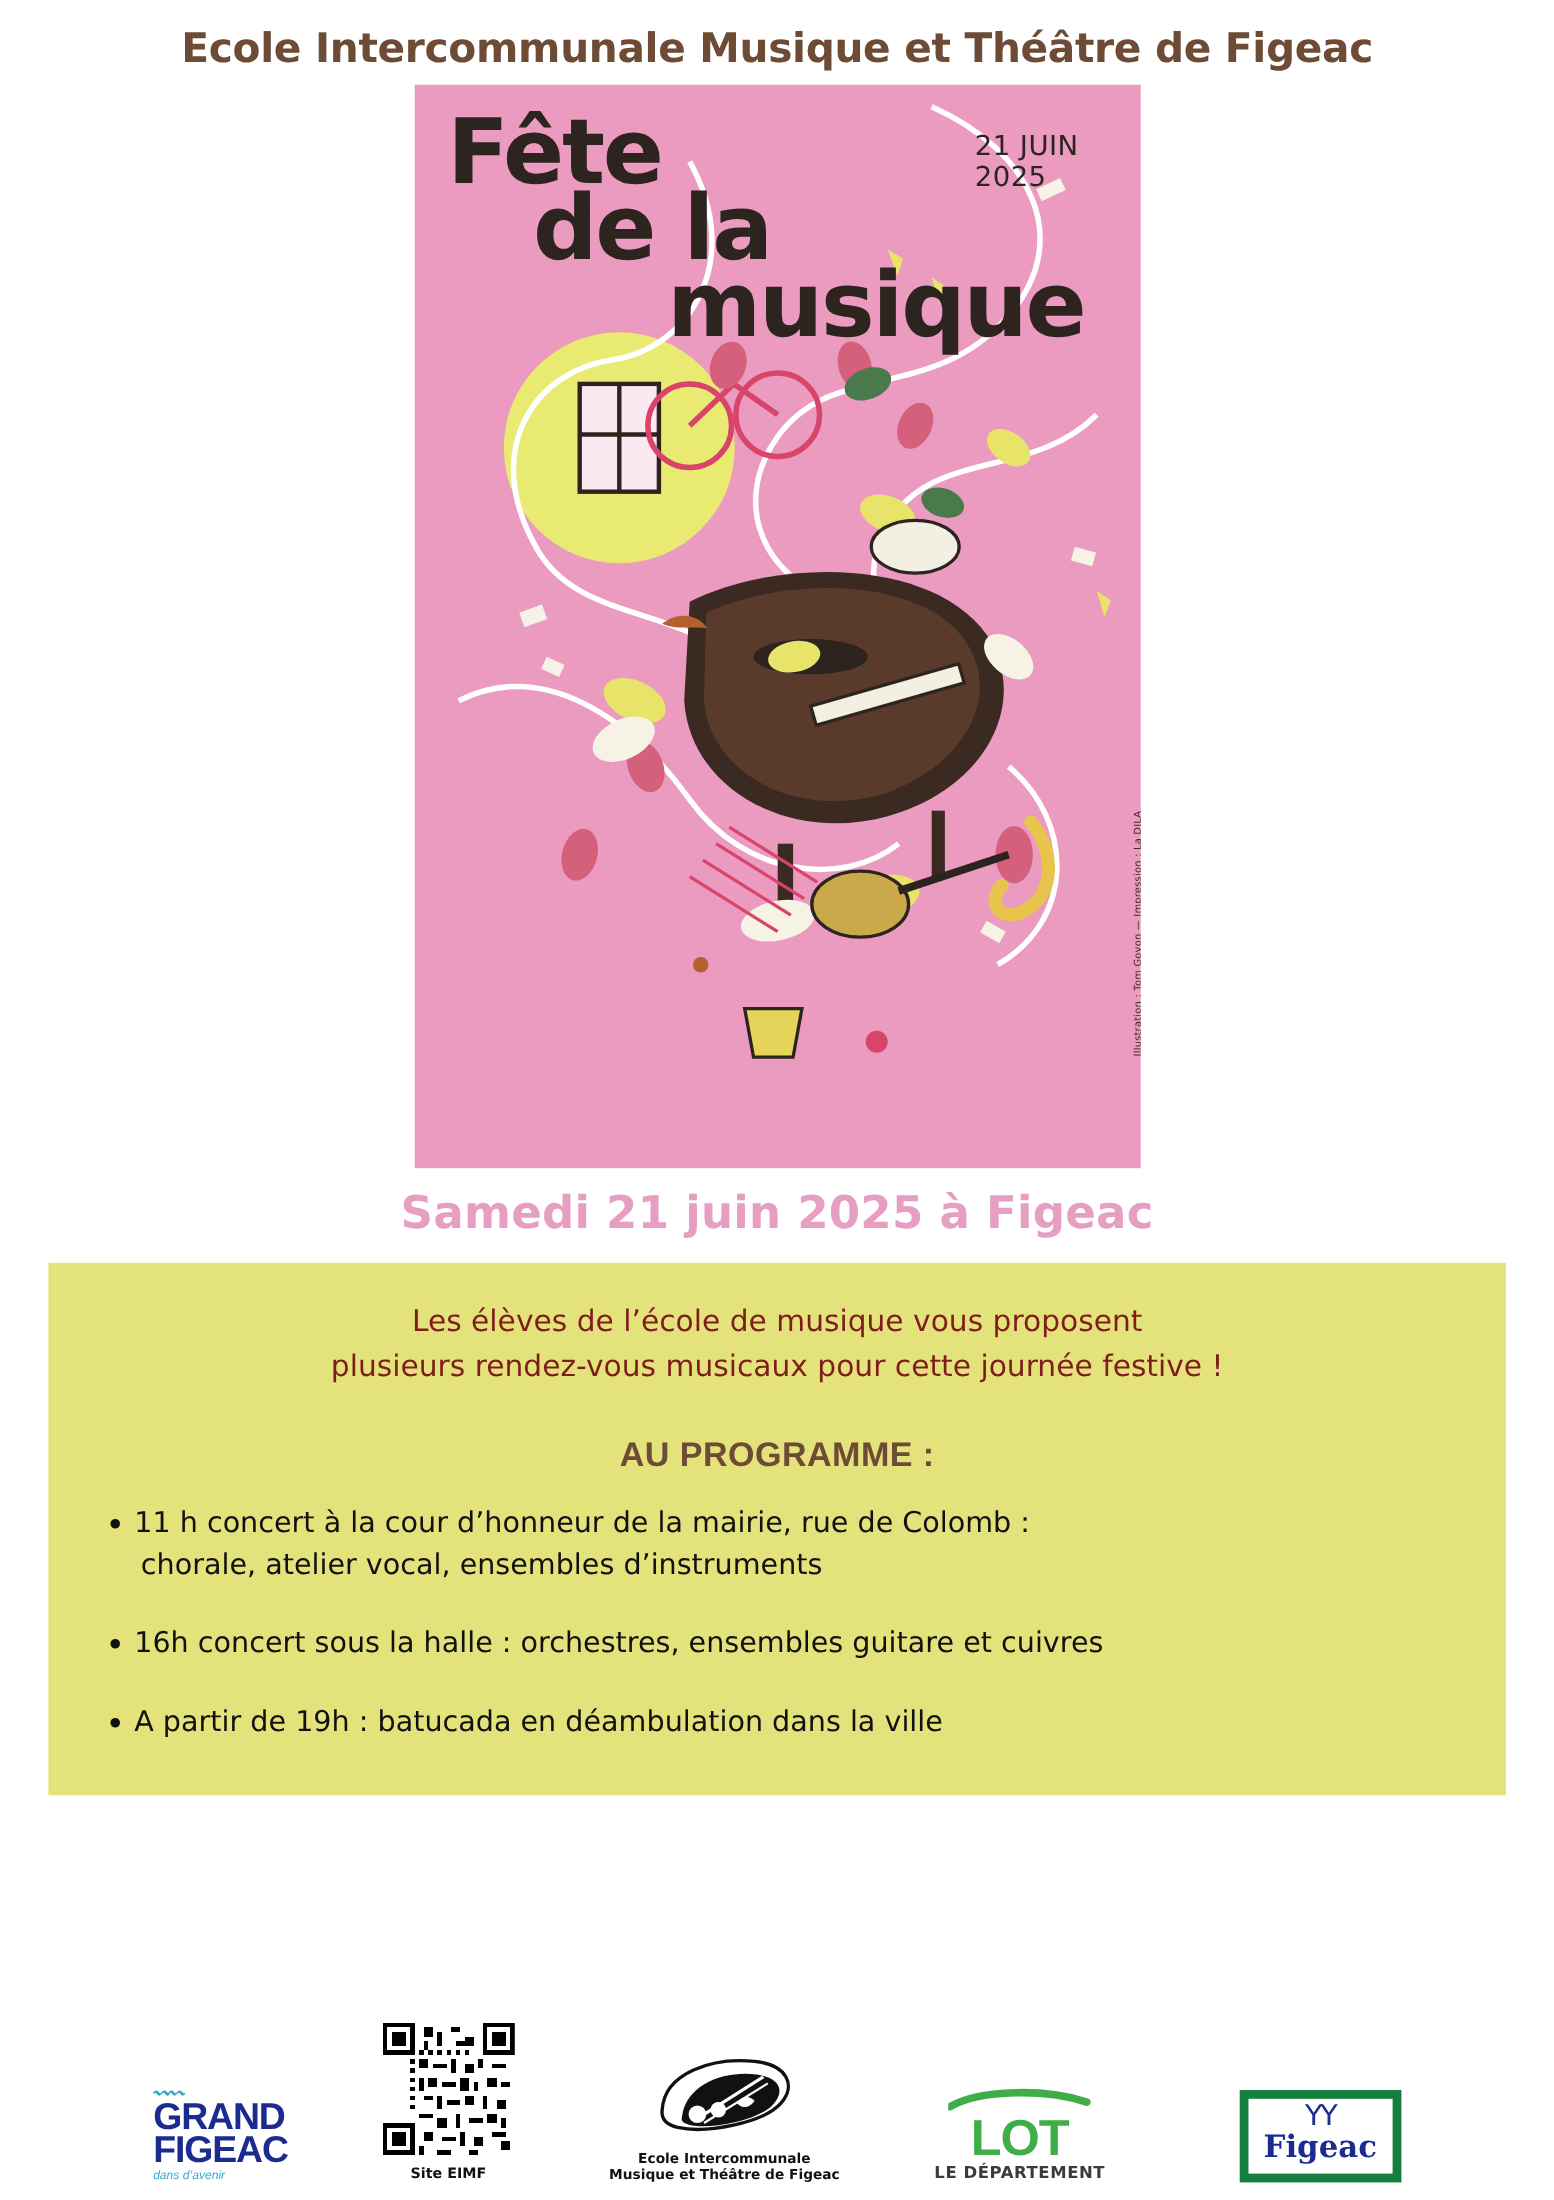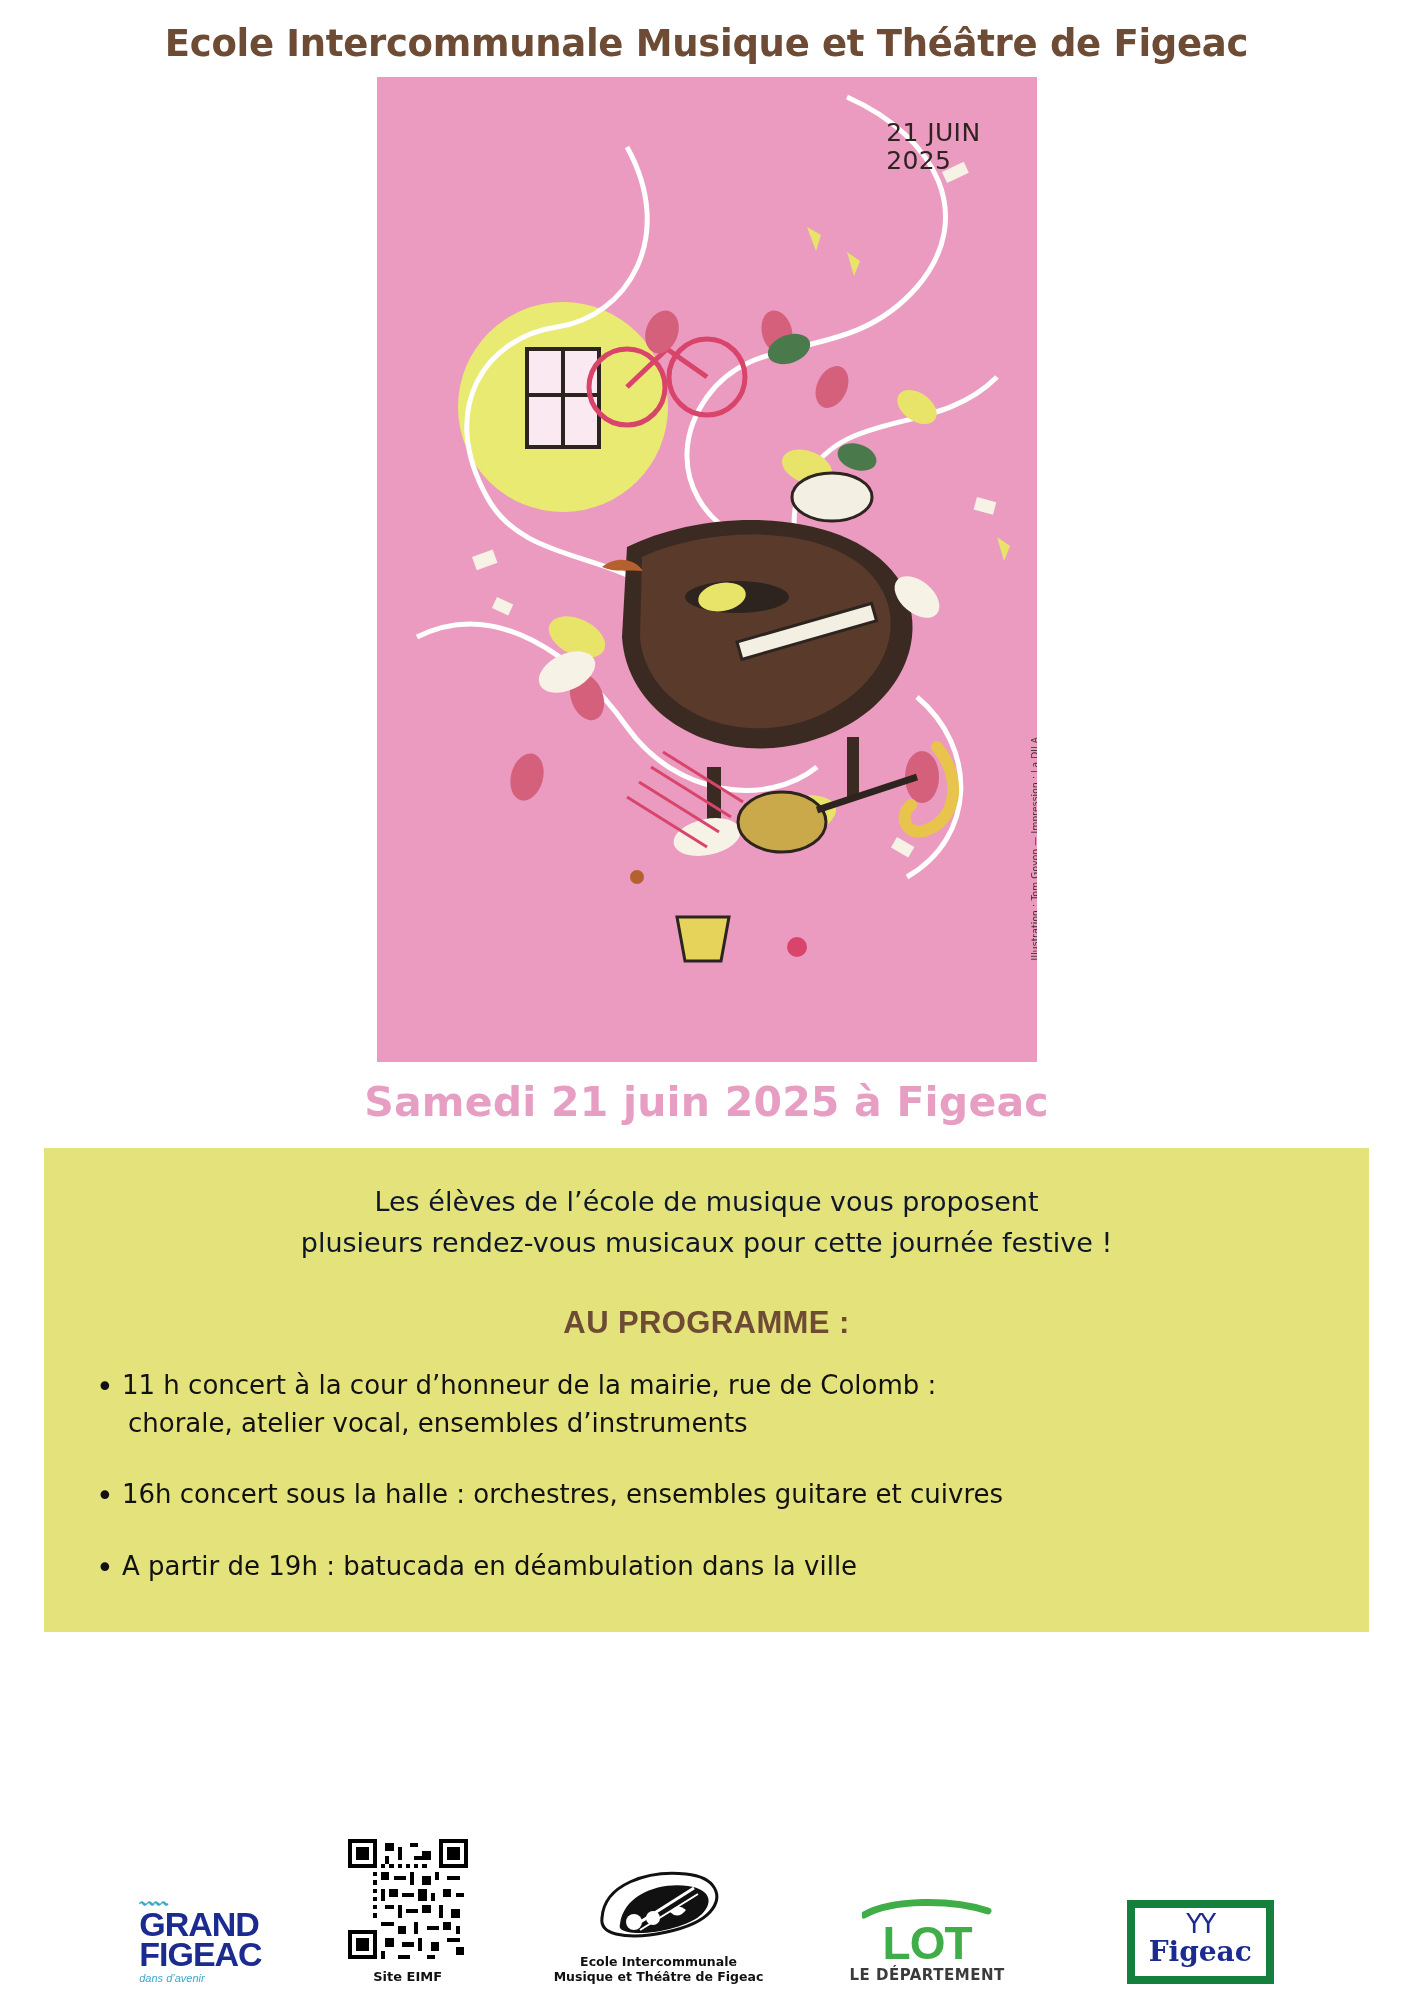--- a/index.html
+++ b/index.html
@@ -94,21 +94,21 @@
   
   .programme {
     margin: 22px 44px 0 44px;
     background: #e4e27a;
     padding: 34px 40px 46px 40px;
   }
   .intro {
     text-align: center;
     font-size: 27px;
     line-height: 1.5;
-    color: #0f172a;
+    color: #7f1d1d;
     font-family: "DejaVu Sans", sans-serif;
   }
   .au-programme {
     text-align: center;
     color: #6d4b35;
     font-weight: bold;
     font-family: "Liberation Sans", sans-serif;
     font-size: 31px;
     margin-top: 42px;
     margin-bottom: 26px;
@@ -264,20 +264,25 @@
       </g>
 
       <path d="M225 490 C 240 478, 258 482, 266 494 C 252 492, 238 496, 225 490 Z" fill="#b5612f"></path>
 
       <path d="M300 840 L352 840 L344 884 L308 884 Z" fill="#e6d35a" stroke="#2e241f" stroke-width="3"></path>
 
       <circle cx="420" cy="870" r="10" fill="#d9446b"></circle>
       <circle cx="260" cy="800" r="7" fill="#b5612f"></circle>
     </svg>
 
+    <div class="poster-title">
+      <div class="pt-l1">Fête</div>
+      <div class="pt-l2">de la</div>
+      <div class="pt-l3">musique</div>
+    </div>
 
     <div class="poster-date">
       <div>21 JUIN</div>
       <div>2025</div>
     </div>
 
     <div class="credit">Illustration : Tom Goyon  —  Impression : La DILA</div>
   </div>
 </div>
 

